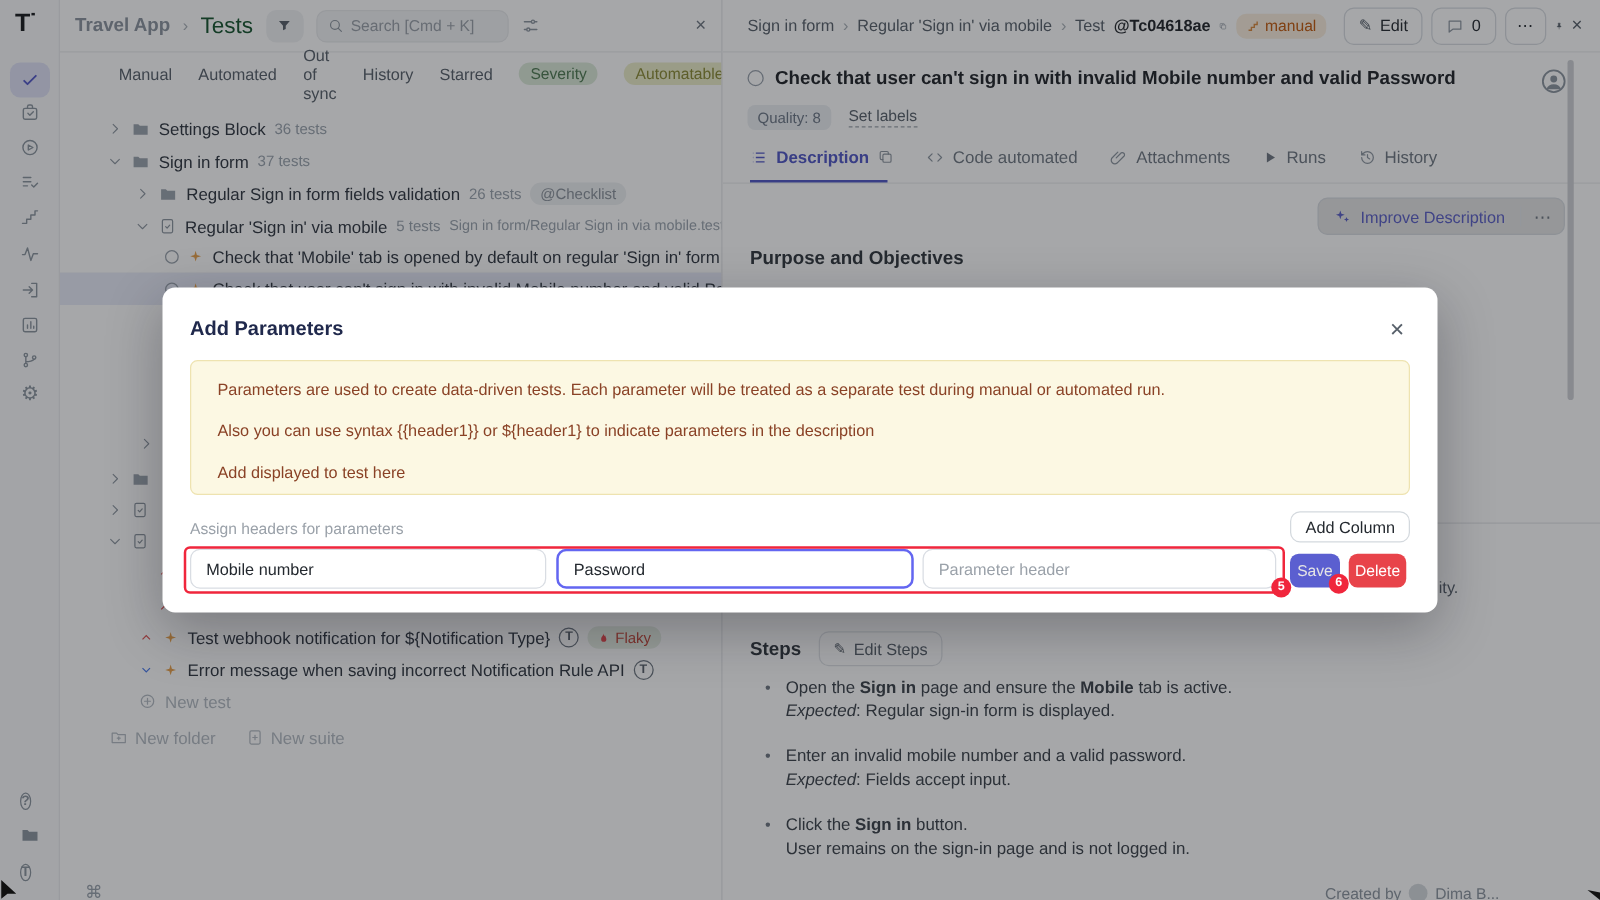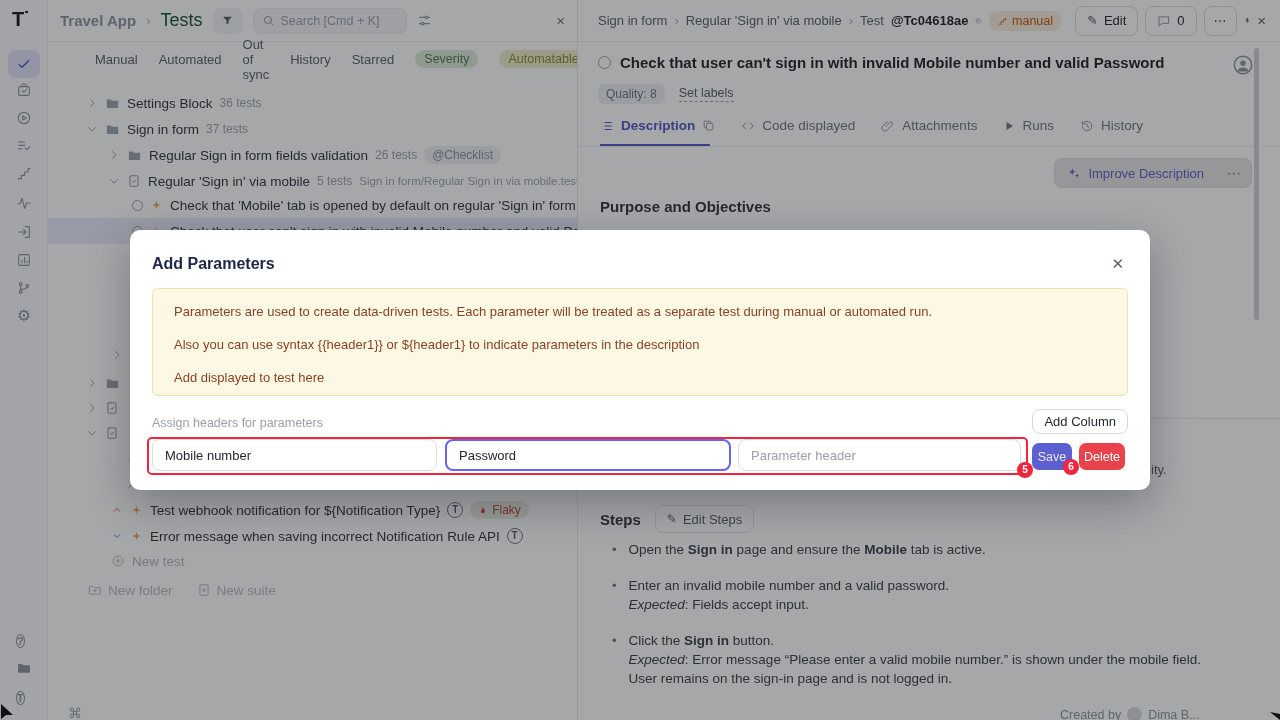--- a/index.html
+++ b/index.html
@@ -420,21 +420,21 @@
         <span>Description</span>
         <svg class="i" width="13" height="13" viewBox="0 0 24 24">
             <rect x="8" y="8" width="12" height="12" rx="2"></rect>
             <path d="M16 8V6a2 2 0 00-2-2H6a2 2 0 00-2 2v8a2 2 0 002 2h2"></path>
           </svg>
       </span>
       <span class="tab">
         <svg class="i" width="14" height="14" viewBox="0 0 24 24">
             <path d="M8 7l-5 5 5 5M16 7l5 5-5 5"></path>
           </svg>
-        <span>Code displayed</span>
+        <span>Code automated</span>
       </span>
       <span class="tab">
         <svg class="i" width="14" height="14" viewBox="0 0 24 24">
             <path d="M8.5 12.5l6-6a3 3 0 114.2 4.2l-8 8a5 5 0 11-7-7l7-7"></path>
           </svg>
         <span>Attachments</span>
       </span>
       <span class="tab">
         <svg width="12" height="12" viewBox="0 0 24 24">
             <path d="M7 4l13 8-13 8z" fill="#6e7781"></path>
@@ -473,34 +473,34 @@
         <span class="glyph" style="color:#57606a;font-size:12px">✎</span>
         <span>Edit Steps</span>
       </button>
     </div>
 
     <div class="steps">
       <div class="step">
         <span class="bullet">•</span>
         <div>
           <div class="sline"><span>Open the </span><b>Sign in</b><span> page and ensure the </span><b>Mobile</b><span> tab is active.</span></div>
+          <div class="sline"><span class="exp">Expected</span><span>: Regular sign-in form is displayed.</span></div>
         </div>
       </div>
       <div class="step">
         <span class="bullet">•</span>
         <div>
           <div class="sline">Enter an invalid mobile number and a valid password.</div>
           <div class="sline"><span class="exp">Expected</span><span>: Fields accept input.</span></div>
         </div>
       </div>
       <div class="step">
         <span class="bullet">•</span>
         <div>
           <div class="sline"><span>Click the </span><b>Sign in</b><span> button.</span></div>
-          <div class="sline"><span class="exp">Expected</span><span>: Error message “Please enter a valid mobile number.” is shown under the mobile field.</span></div>
           <div class="sline">User remains on the sign-in page and is not logged in.</div>
         </div>
       </div>
     </div>
 
     <div class="createdby">
       <span>Created by</span>
       <span class="cb-av"></span>
       <span>Dima B...</span>
     </div>

